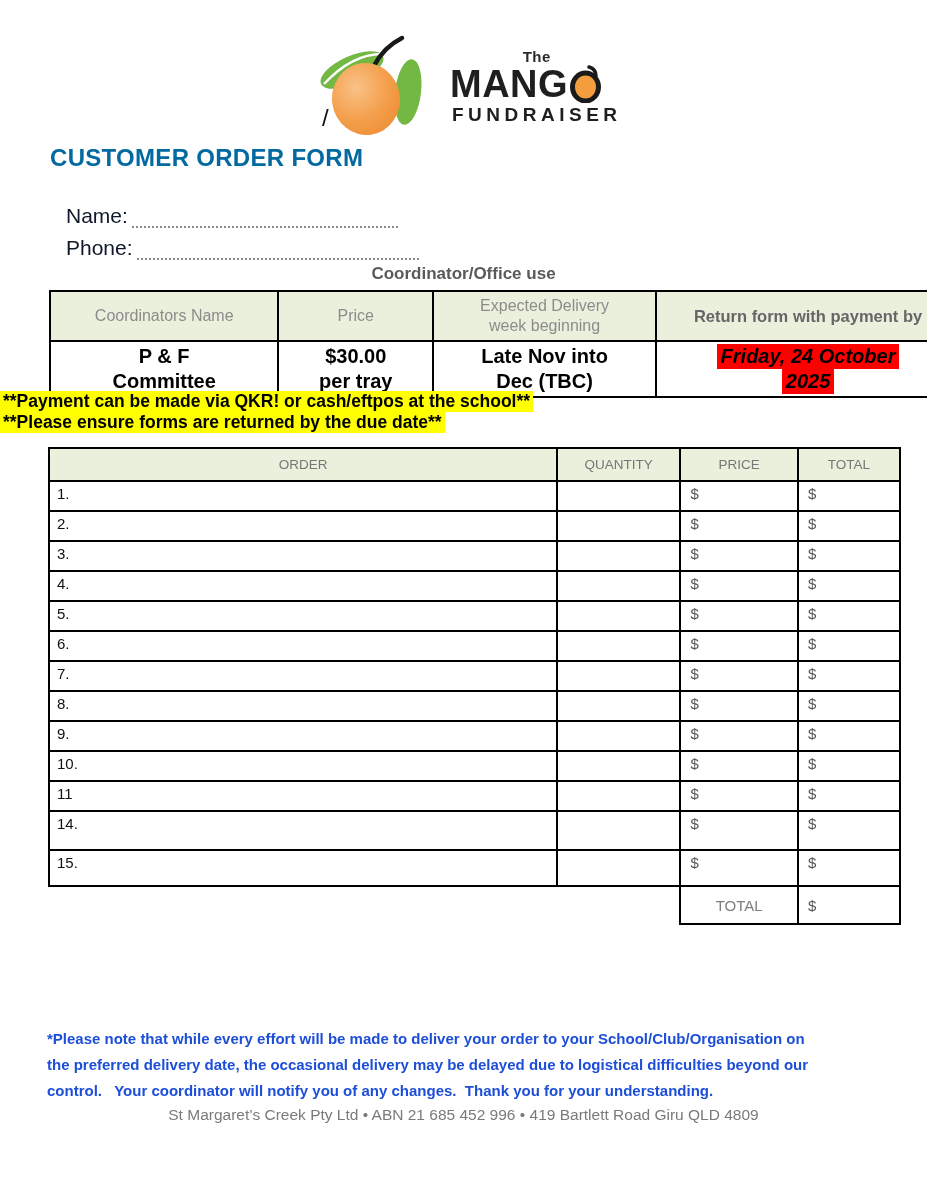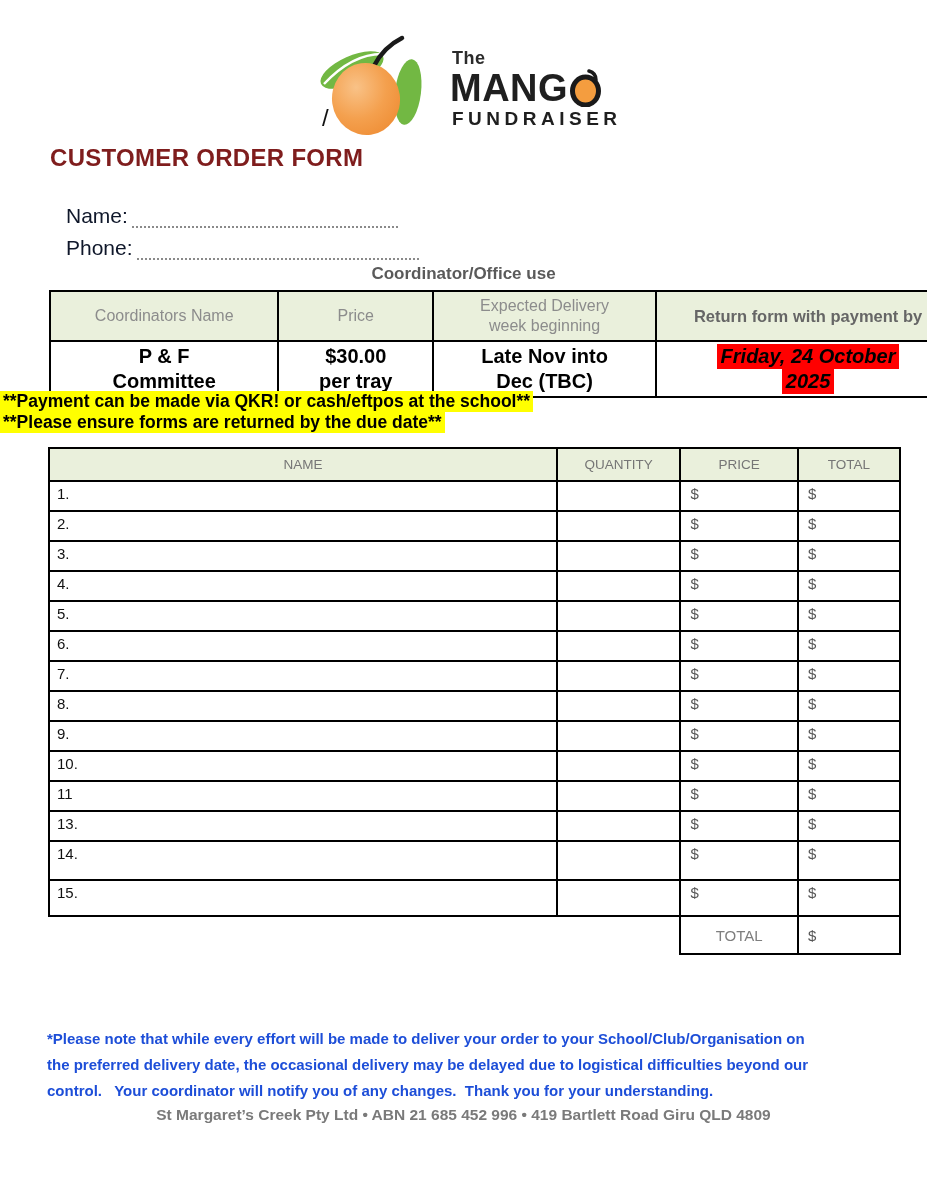--- a/index.html
+++ b/index.html
@@ -8,29 +8,29 @@
     width:927px;height:1200px;
     background:#ffffff;
     font-family:"Liberation Sans", sans-serif;
     overflow:hidden;
   }
 
   
   .logo{position:absolute;left:314px;top:34px;display:flex;}
   .logo-art{width:130px;height:104px;}
   .logo-text{margin-left:2px;color:#1f1f1f;}
-  .logo-the{font-size:18px;font-weight:bold;letter-spacing:.5px;margin:14px 0 0 6px;color:#2b2b2b;}
+  .logo-the{font-size:15px;font-weight:bold;letter-spacing:.5px;margin:14px 0 0 6px;color:#2b2b2b;text-align:center;}
   .logo-mango{display:flex;align-items:center;font-size:38px;font-weight:bold;letter-spacing:.5px;margin:0 0 0 4px;line-height:38px;}
   .logo-o{width:33px;height:38px;margin-left:1px;}
   .logo-fund{font-size:19px;font-weight:bold;letter-spacing:4.5px;margin:1px 0 0 6px;}
 
   .stray-slash{position:absolute;left:322px;top:104px;font-size:24px;color:#111;}
 
   
-  .title{position:absolute;left:50px;top:144px;margin:0;font-size:24px;font-weight:bold;color:#7f1d1d;letter-spacing:.3px;}
+  .title{position:absolute;left:50px;top:144px;margin:0;font-size:24px;font-weight:bold;color:#0369a1;letter-spacing:.3px;}
   .field{position:absolute;left:66px;font-size:21px;color:#0f172a;display:flex;align-items:flex-end;}
   .field-name{top:204px;}
   .field-phone{top:236px;}
   .dotline{display:inline-block;border-bottom:2px dotted #8a8a8a;height:22px;margin-left:4px;}
   .dot-name{width:266px;}
   .dot-phone{width:282px;}
 
   
   .coord-caption{position:absolute;left:0;top:264px;width:927px;text-align:center;
     font-size:17px;font-weight:bold;color:#5a5a5a;}
@@ -57,21 +57,21 @@
   .cur{display:inline-block;padding:2px 0 0 8px;font-size:15px;color:#555;}
   .order-foot{height:38px;}
   .order-foot td.noborder{border:none;background:transparent;}
   .order-foot td.foot-label{vertical-align:middle;text-align:center;color:#7e7e7e;font-size:15px;}
   .order-foot td.foot-value{vertical-align:middle;}
 
   
   .footnote{position:absolute;left:47px;top:1026px;color:#1d4ed8;font-weight:bold;font-size:15px;}
   .footnote-line{white-space:pre;line-height:26px;}
   .address{position:absolute;left:0;top:1106px;width:927px;text-align:center;
-    color:#7a7a7a;font-weight:bold;font-size:15.5px;}
+    color:#7a7a7a;font-weight:normal;font-size:15.5px;}
 </style>
 </head>
 <body>
 
 <div class="page">
 
   <div class="logo">
     <svg class="logo-art" viewBox="0 0 130 104">
       <defs>
         <radialGradient id="mg" cx="38%" cy="32%" r="80%">
@@ -159,21 +159,21 @@
 
   <table class="order-table">
     <colgroup>
         <col style="width:59.7%">
         <col style="width:14.5%">
         <col style="width:13.8%">
         <col style="width:12%">
       </colgroup>
     <tbody>
         <tr class="order-head">
-      <td>NAME</td>
+      <td>ORDER</td>
       <td>QUANTITY</td>
       <td>PRICE</td>
       <td>TOTAL</td>
     </tr>
     <tr class="order-row">
       <td><span class="rownum">1.</span></td>
       <td></td>
       <td><span class="cur">$</span></td>
       <td><span class="cur">$</span></td>
     </tr>
@@ -226,26 +226,20 @@
       <td><span class="cur">$</span></td>
     </tr>
     <tr class="order-row">
       <td><span class="rownum">10.</span></td>
       <td></td>
       <td><span class="cur">$</span></td>
       <td><span class="cur">$</span></td>
     </tr>
     <tr class="order-row">
       <td><span class="rownum">11</span></td>
-      <td></td>
-      <td><span class="cur">$</span></td>
-      <td><span class="cur">$</span></td>
-    </tr>
-    <tr class="order-row">
-      <td><span class="rownum">13.</span></td>
       <td></td>
       <td><span class="cur">$</span></td>
       <td><span class="cur">$</span></td>
     </tr>
     <tr class="order-row tall">
       <td><span class="rownum">14.</span></td>
       <td></td>
       <td><span class="cur">$</span></td>
       <td><span class="cur">$</span></td>
     </tr>

